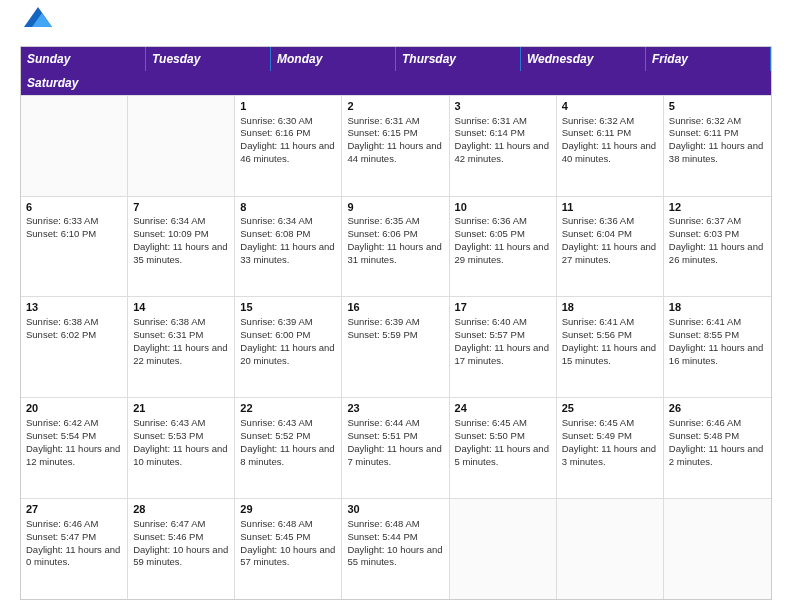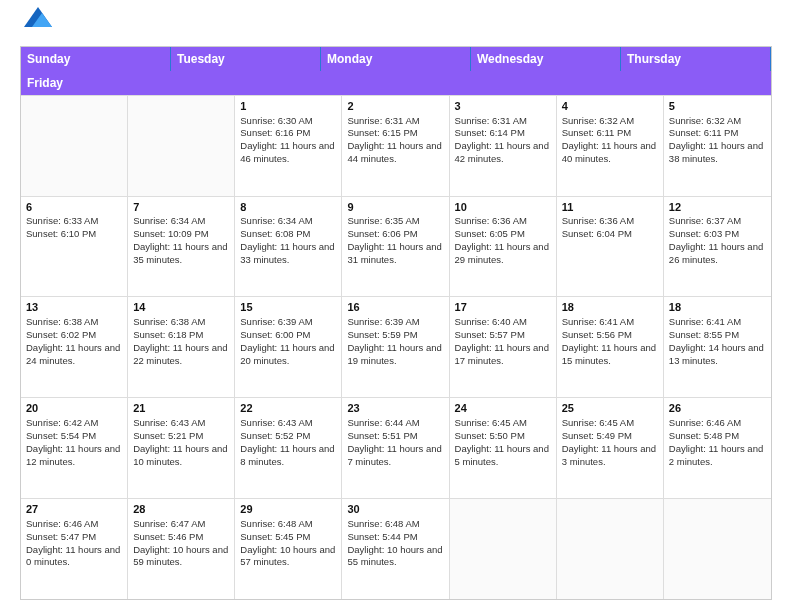--- a/index.html
+++ b/index.html
@@ -50,22 +50,23 @@
       margin-top: 2px;
     }
     .calendar {
       flex: 1;
       display: flex;
       flex-direction: column;
       border: 1px solid #ccc;
     }
     .cal-header-row {
       display: grid;
-      grid-template-columns: repeat(5, 1fr);
-      background: #8b5cf6;
+      grid-template-columns: repeat(6, 1fr);
+      background: #4c1d95;
+      font-style: italic;
     }
     .cal-header-cell {
       color: #fff;
       font-size: 12px;
       font-weight: bold;
       padding: 5px 6px;
       border-right: 1px solid #2979d4;
       text-align: left;
     }
     .cal-header-cell:last-child { border-right: none; }
@@ -119,55 +120,56 @@
       <div class="main-title"></div>
       <div class="subtitle"></div>
     </div>
   </div>
 
   <div class="calendar">
     <div class="cal-header-row">
     <div class="cal-header-cell">Sunday</div>
         <div class="cal-header-cell">Tuesday</div>
         <div class="cal-header-cell">Monday</div>
+        <div class="cal-header-cell">Thursday</div>
         <div class="cal-header-cell">Wednesday</div>
-        <div class="cal-header-cell">Thursday</div>
         <div class="cal-header-cell">Friday</div>
+        <div class="cal-header-cell">Saturday</div>
       </div>
     <div class="cal-body">
     <div class="cal-row">
           <div class="cal-cell empty"></div>
           <div class="cal-cell empty"></div>
           <div class="cal-cell"><span class="day-num">1</span><span>Sunrise: 6:30 AM</span><br><span>Sunset: 6:16 PM</span><br><span>Daylight: 11 hours and 46 minutes.</span></div>
           <div class="cal-cell"><span class="day-num">2</span><span>Sunrise: 6:31 AM</span><br><span>Sunset: 6:15 PM</span><br><span>Daylight: 11 hours and 44 minutes.</span></div>
           <div class="cal-cell"><span class="day-num">3</span><span>Sunrise: 6:31 AM</span><br><span>Sunset: 6:14 PM</span><br><span>Daylight: 11 hours and 42 minutes.</span></div>
           <div class="cal-cell"><span class="day-num">4</span><span>Sunrise: 6:32 AM</span><br><span>Sunset: 6:11 PM</span><br><span>Daylight: 11 hours and 40 minutes.</span></div>
           <div class="cal-cell"><span class="day-num">5</span><span>Sunrise: 6:32 AM</span><br><span>Sunset: 6:11 PM</span><br><span>Daylight: 11 hours and 38 minutes.</span></div>
         </div>
         <div class="cal-row">
           <div class="cal-cell"><span class="day-num">6</span><span>Sunrise: 6:33 AM</span><br><span>Sunset: 6:10 PM</span><br></div>
           <div class="cal-cell"><span class="day-num">7</span><span>Sunrise: 6:34 AM</span><br><span>Sunset: 10:09 PM</span><br><span>Daylight: 11 hours and 35 minutes.</span></div>
           <div class="cal-cell"><span class="day-num">8</span><span>Sunrise: 6:34 AM</span><br><span>Sunset: 6:08 PM</span><br><span>Daylight: 11 hours and 33 minutes.</span></div>
           <div class="cal-cell"><span class="day-num">9</span><span>Sunrise: 6:35 AM</span><br><span>Sunset: 6:06 PM</span><br><span>Daylight: 11 hours and 31 minutes.</span></div>
           <div class="cal-cell"><span class="day-num">10</span><span>Sunrise: 6:36 AM</span><br><span>Sunset: 6:05 PM</span><br><span>Daylight: 11 hours and 29 minutes.</span></div>
-          <div class="cal-cell"><span class="day-num">11</span><span>Sunrise: 6:36 AM</span><br><span>Sunset: 6:04 PM</span><br></div>
+          <div class="cal-cell"><span class="day-num">11</span><span>Sunrise: 6:36 AM</span><br><span>Sunset: 6:04 PM</span><br><span>Daylight: 11 hours and 27 minutes.</span></div>
           <div class="cal-cell"><span class="day-num">12</span><span>Sunrise: 6:37 AM</span><br><span>Sunset: 6:03 PM</span><br><span>Daylight: 11 hours and 26 minutes.</span></div>
         </div>
         <div class="cal-row">
-          <div class="cal-cell"><span class="day-num">13</span><span>Sunrise: 6:38 AM</span><br><span>Sunset: 6:02 PM</span><br><span>Daylight: 11 hours and 24 minutes.</span></div>
-          <div class="cal-cell"><span class="day-num">14</span><span>Sunrise: 6:38 AM</span><br><span>Sunset: 6:18 PM</span><br><span>Daylight: 11 hours and 22 minutes.</span></div>
+          <div class="cal-cell"><span class="day-num">13</span><span>Sunrise: 6:38 AM</span><br><span>Sunset: 6:02 PM</span><br></div>
+          <div class="cal-cell"><span class="day-num">14</span><span>Sunrise: 6:38 AM</span><br><span>Sunset: 6:31 PM</span><br><span>Daylight: 11 hours and 22 minutes.</span></div>
           <div class="cal-cell"><span class="day-num">15</span><span>Sunrise: 6:39 AM</span><br><span>Sunset: 6:00 PM</span><br><span>Daylight: 11 hours and 20 minutes.</span></div>
-          <div class="cal-cell"><span class="day-num">16</span><span>Sunrise: 6:39 AM</span><br><span>Sunset: 5:59 PM</span><br><span>Daylight: 11 hours and 19 minutes.</span></div>
+          <div class="cal-cell"><span class="day-num">16</span><span>Sunrise: 6:39 AM</span><br><span>Sunset: 5:59 PM</span><br></div>
           <div class="cal-cell"><span class="day-num">17</span><span>Sunrise: 6:40 AM</span><br><span>Sunset: 5:57 PM</span><br><span>Daylight: 11 hours and 17 minutes.</span></div>
           <div class="cal-cell"><span class="day-num">18</span><span>Sunrise: 6:41 AM</span><br><span>Sunset: 5:56 PM</span><br><span>Daylight: 11 hours and 15 minutes.</span></div>
-          <div class="cal-cell"><span class="day-num">18</span><span>Sunrise: 6:41 AM</span><br><span>Sunset: 8:55 PM</span><br><span>Daylight: 14 hours and 13 minutes.</span></div>
+          <div class="cal-cell"><span class="day-num">18</span><span>Sunrise: 6:41 AM</span><br><span>Sunset: 8:55 PM</span><br><span>Daylight: 11 hours and 16 minutes.</span></div>
         </div>
         <div class="cal-row">
           <div class="cal-cell"><span class="day-num">20</span><span>Sunrise: 6:42 AM</span><br><span>Sunset: 5:54 PM</span><br><span>Daylight: 11 hours and 12 minutes.</span></div>
-          <div class="cal-cell"><span class="day-num">21</span><span>Sunrise: 6:43 AM</span><br><span>Sunset: 5:21 PM</span><br><span>Daylight: 11 hours and 10 minutes.</span></div>
+          <div class="cal-cell"><span class="day-num">21</span><span>Sunrise: 6:43 AM</span><br><span>Sunset: 5:53 PM</span><br><span>Daylight: 11 hours and 10 minutes.</span></div>
           <div class="cal-cell"><span class="day-num">22</span><span>Sunrise: 6:43 AM</span><br><span>Sunset: 5:52 PM</span><br><span>Daylight: 11 hours and 8 minutes.</span></div>
           <div class="cal-cell"><span class="day-num">23</span><span>Sunrise: 6:44 AM</span><br><span>Sunset: 5:51 PM</span><br><span>Daylight: 11 hours and 7 minutes.</span></div>
           <div class="cal-cell"><span class="day-num">24</span><span>Sunrise: 6:45 AM</span><br><span>Sunset: 5:50 PM</span><br><span>Daylight: 11 hours and 5 minutes.</span></div>
           <div class="cal-cell"><span class="day-num">25</span><span>Sunrise: 6:45 AM</span><br><span>Sunset: 5:49 PM</span><br><span>Daylight: 11 hours and 3 minutes.</span></div>
           <div class="cal-cell"><span class="day-num">26</span><span>Sunrise: 6:46 AM</span><br><span>Sunset: 5:48 PM</span><br><span>Daylight: 11 hours and 2 minutes.</span></div>
         </div>
         <div class="cal-row">
           <div class="cal-cell"><span class="day-num">27</span><span>Sunrise: 6:46 AM</span><br><span>Sunset: 5:47 PM</span><br><span>Daylight: 11 hours and 0 minutes.</span></div>
           <div class="cal-cell"><span class="day-num">28</span><span>Sunrise: 6:47 AM</span><br><span>Sunset: 5:46 PM</span><br><span>Daylight: 10 hours and 59 minutes.</span></div>
           <div class="cal-cell"><span class="day-num">29</span><span>Sunrise: 6:48 AM</span><br><span>Sunset: 5:45 PM</span><br><span>Daylight: 10 hours and 57 minutes.</span></div>

